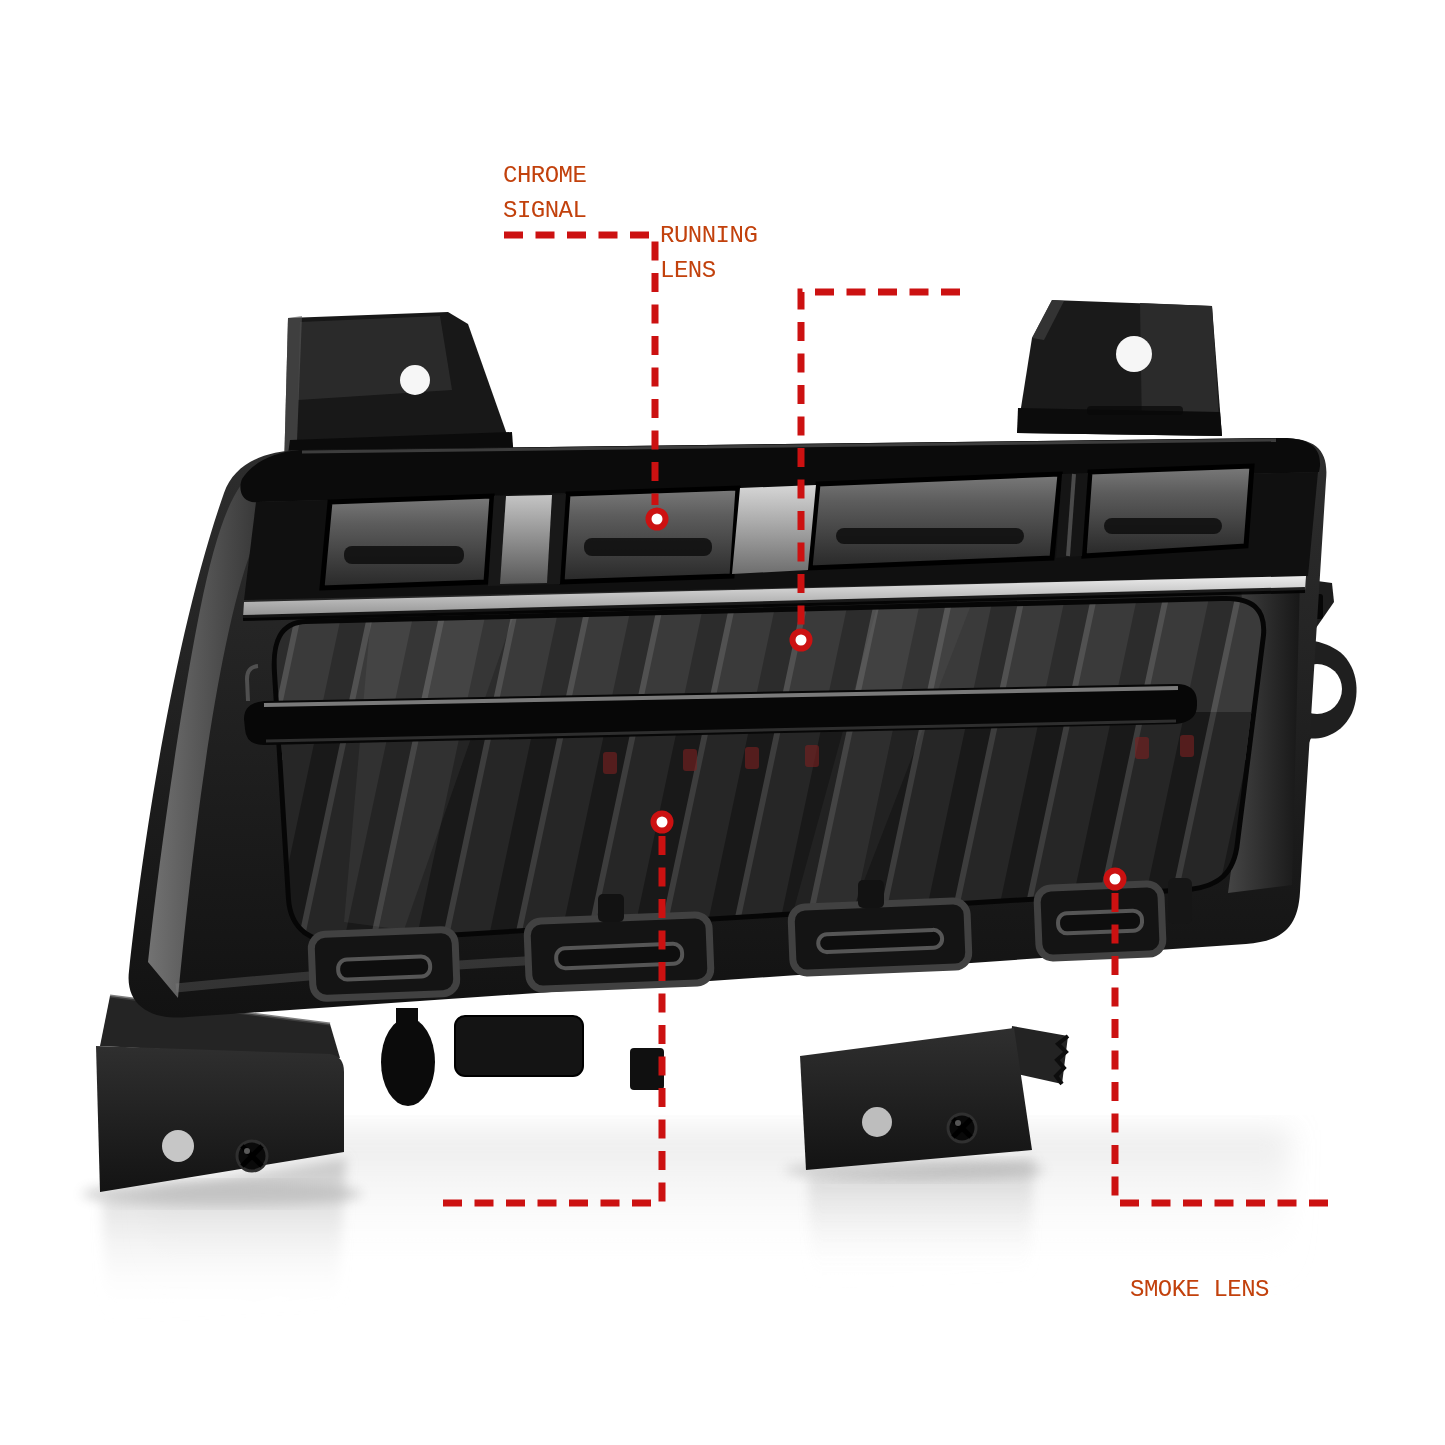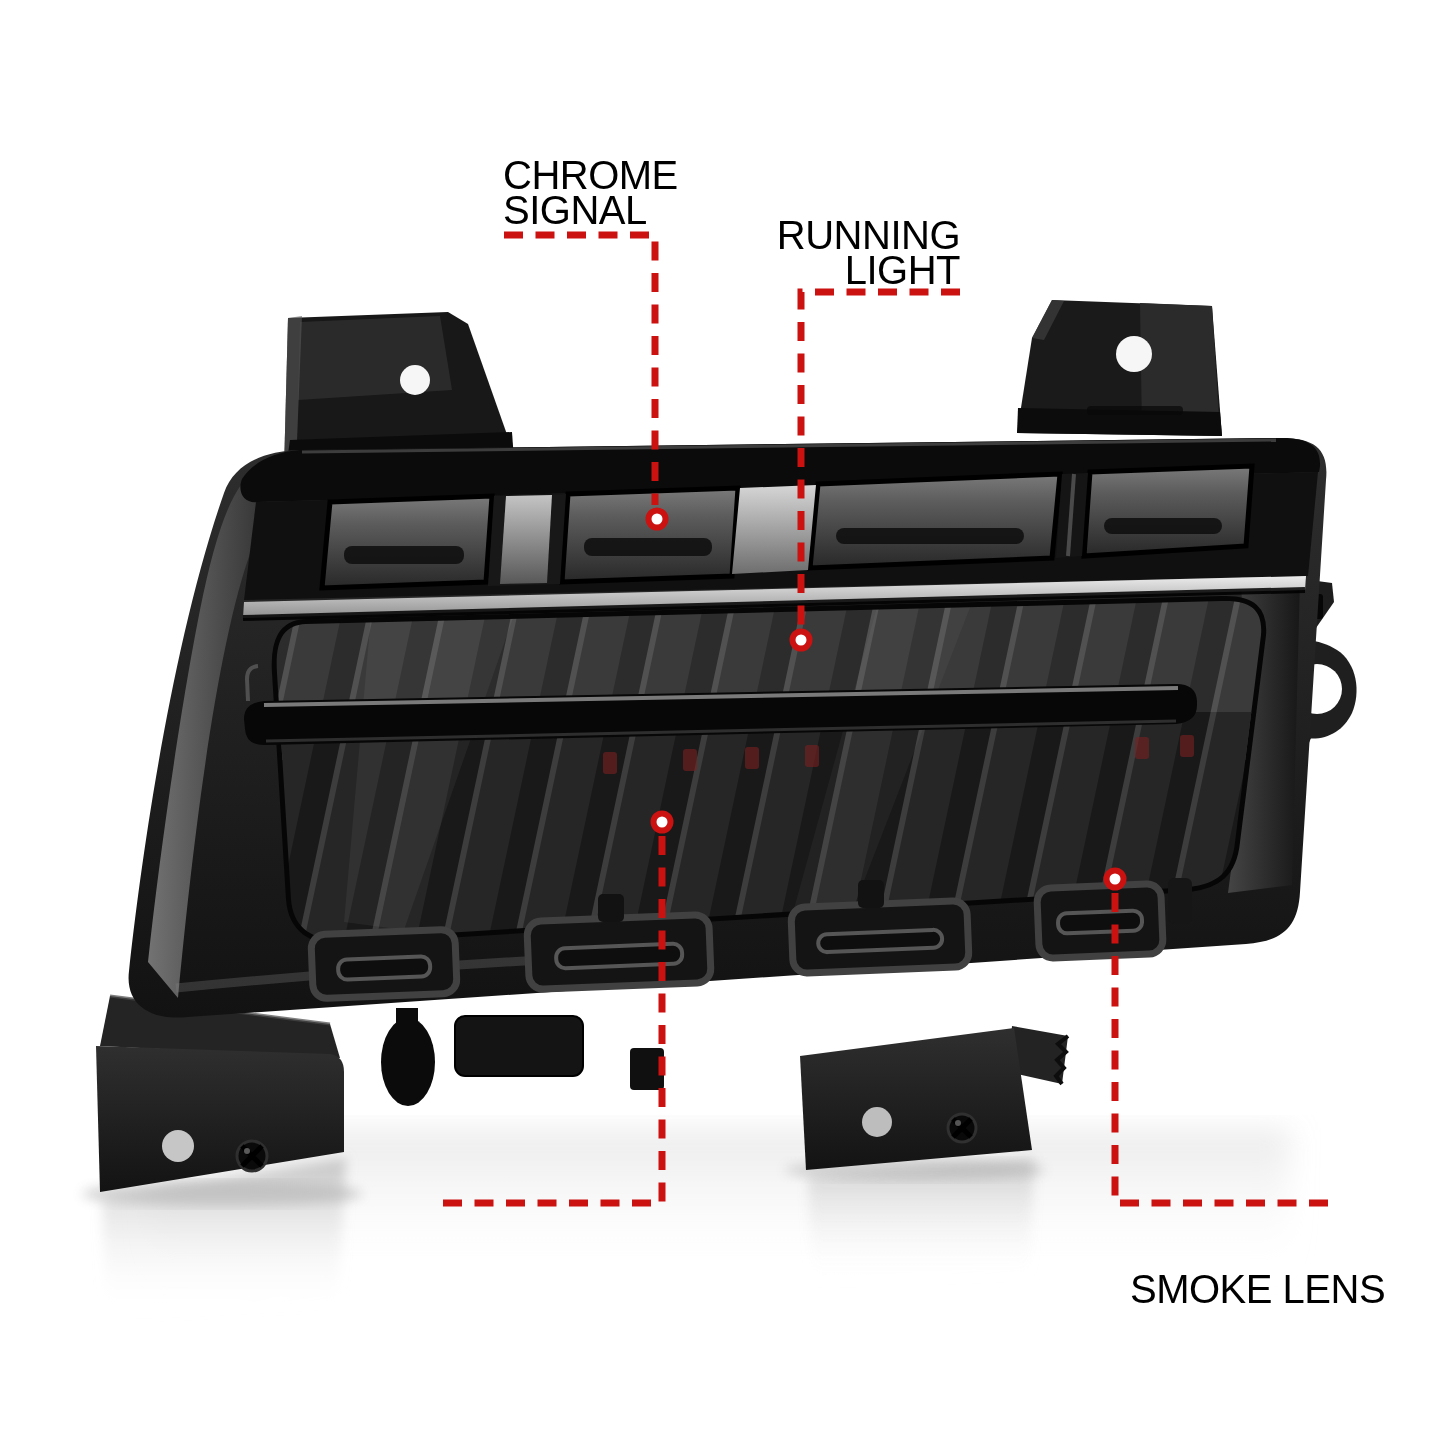--- a/index.html
+++ b/index.html
@@ -1,22 +1,22 @@
 <!DOCTYPE html>
 <html><head>
 <meta charset="utf-8">
 <style>
   html,body{margin:0;padding:0;background:#fff;}
   .stage{position:relative;width:1445px;height:1445px;background:#ffffff;overflow:hidden;
          font-family:"Liberation Sans","DejaVu Sans",sans-serif;}
   .stage svg{position:absolute;left:0;top:0;}
-  .callout-label{position:absolute;font-size:40px;line-height:35px;color:#000000;
-                 letter-spacing:-0.5px;white-space:nowrap;}
+  .callout-label{position:absolute;font-size:24px;line-height:35px;color:#c2410c;
+                 letter-spacing:-0.5px;white-space:nowrap;font-family:Liberation Mono, monospace;}
   .callout-label span{display:block;}
-  .align-right{text-align:right;}
+  .align-right{}
 </style>
 </head>
 <body>
 
 <div class="stage">
 
 <svg width="1445" height="1445" viewBox="0 0 1445 1445">
   <defs>
     <linearGradient id="gBody" x1="0" y1="0" x2="0" y2="1">
       <stop offset="0" stop-color="#2e2e2e"></stop>
@@ -229,19 +229,19 @@
     <circle cx="1115" cy="879" r="8.5"></circle>
   </g>
 </svg>
 
 <div class="callout-label" style="left:503px;top:158px;">
   <span>CHROME</span>
   <span>SIGNAL</span>
 </div>
 <div class="callout-label align-right" style="left:660px;top:218px;width:300px;">
   <span>RUNNING</span>
-  <span>LIGHT</span>
+  <span>LENS</span>
 </div>
 <div class="callout-label" style="left:1130px;top:1272px;">
   <span>SMOKE LENS</span>
 </div>
 
 </div>
 
 </body></html>

